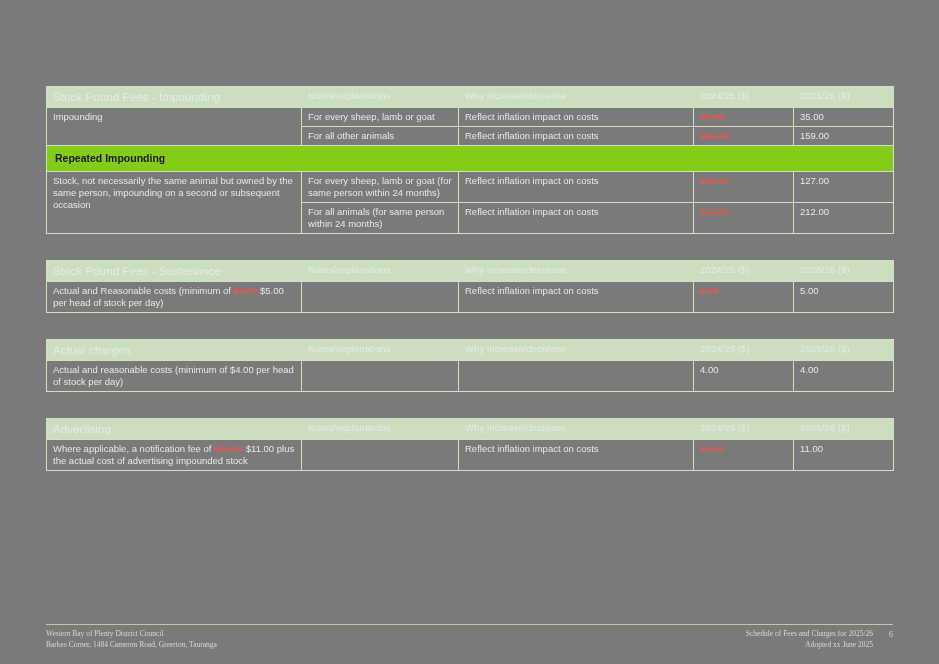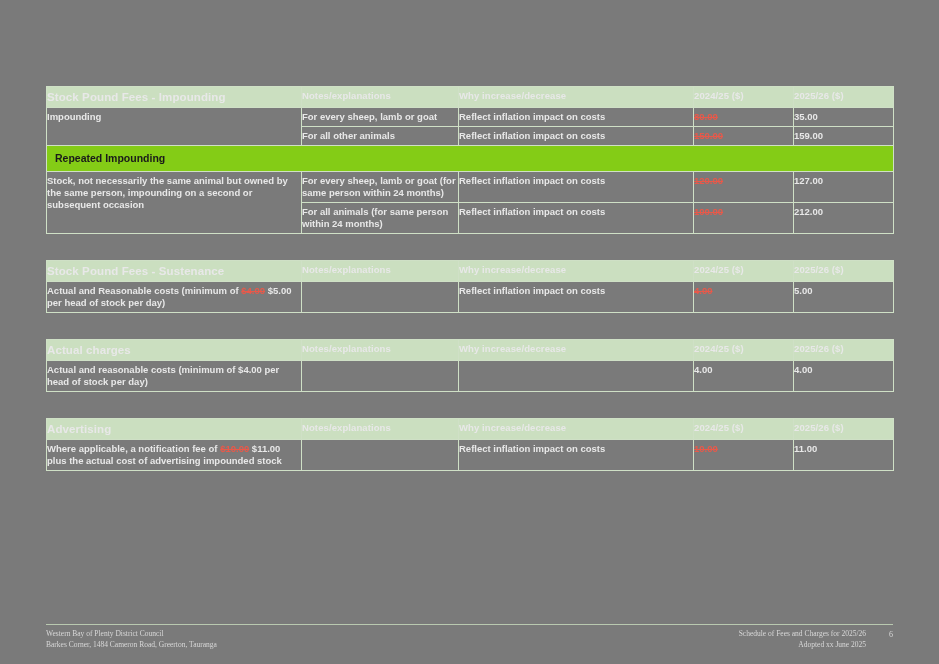--- a/index.html
+++ b/index.html
@@ -24,27 +24,27 @@
     width: 847px;
   }
   table.fee-table {
     width: 847px;
     border-collapse: collapse;
     table-layout: fixed;
     margin-bottom: 26px;
   }
   table.fee-table td, table.fee-table th {
     border: 1px solid #cfe0c6;
-    padding: 3px 0;
+    padding: 3px 6px;
     vertical-align: top;
     text-align: left;
     font-size: 9.5px;
     line-height: 1.25;
     color: #e8e8e8;
-    font-weight: bold;
+    font-weight: normal;
   }
   thead th {
     background: #cbdfc0;
     color: #1a1a1a;
     font-weight: bold;
     font-size: 10.5px;
     padding: 7px 8px;
     border: 1px solid #cbdfc0;
     letter-spacing: 0.1px;
   }
@@ -84,21 +84,21 @@
     line-height: 1.45;
     color: #d8d8d8;
     max-width: 420px;
   }
   .footer-right {
     font-size: 7.5px;
     line-height: 1.45;
     color: #d8d8d8;
     text-align: right;
     display: flex;
-    gap: 23px;
+    gap: 16px;
     align-items: flex-start;
   }
   .footer-right .lines { text-align: right; }
   .page-num { font-size: 8px; color: #d8d8d8; }
   col.c1 { width: 255px; }
   col.c2 { width: 157px; }
   col.c3 { width: 235px; }
   col.c4 { width: 100px; }
   col.c5 { width: 100px; }
 </style>

